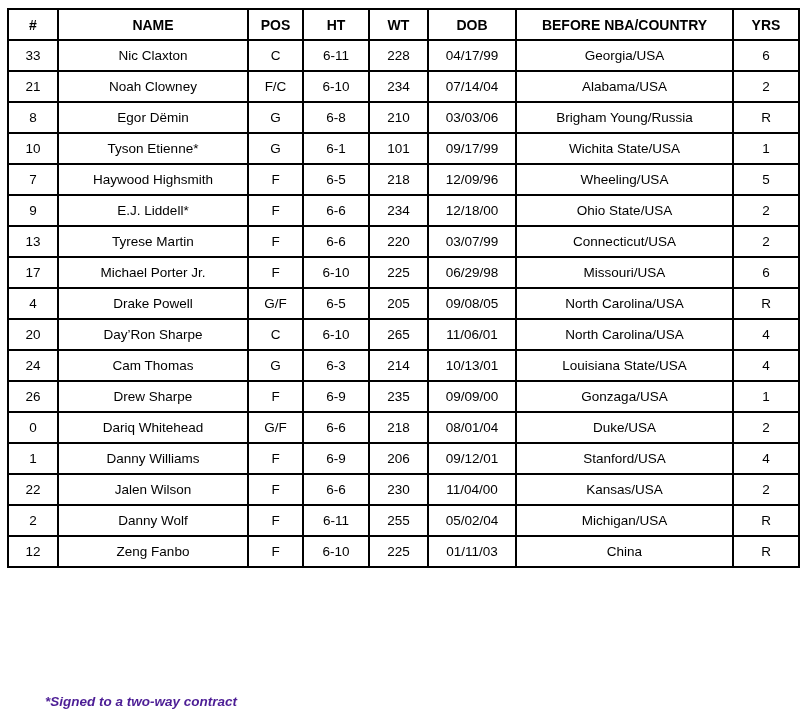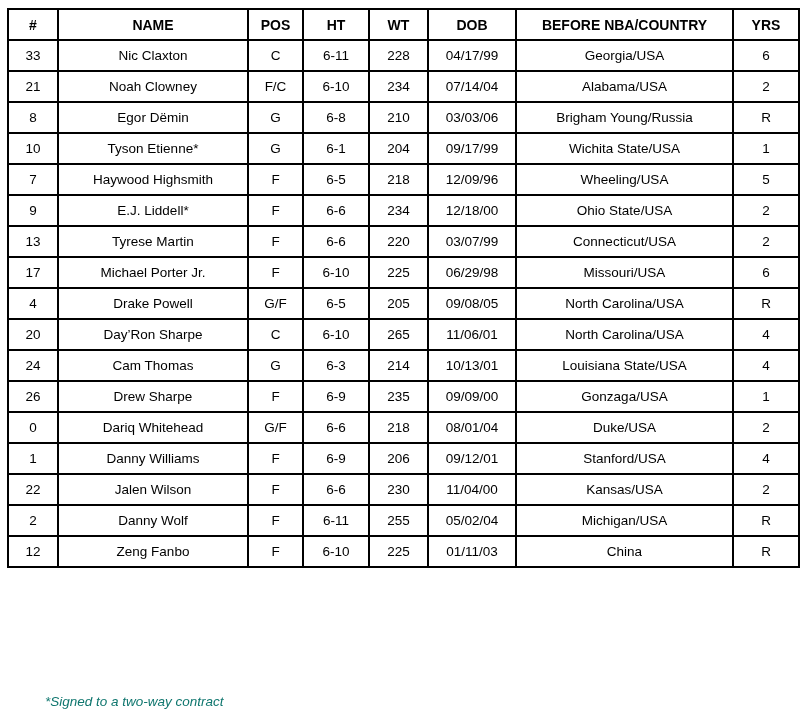--- a/index.html
+++ b/index.html
@@ -45,23 +45,23 @@
   col.c-ht     { width: 66px; }
   col.c-wt     { width: 59px; }
   col.c-dob    { width: 88px; }
   col.c-before { width: 217px; }
   col.c-yrs    { width: 66px; }
   .footnote {
     position: absolute;
     left: 45px;
     top: 694px;
     font-size: 13.5px;
-    font-weight: 400;
+    font-weight: 700;
     font-style: italic;
-    color: #0f766e;
+    color: #4c1d95;
   }
 </style>
 </head>
 <body>
 
 <table class="roster">
   <colgroup>
     <col class="c-number">
     <col class="c-name">
     <col class="c-pos">
@@ -112,21 +112,21 @@
         <td>210</td>
         <td>03/03/06</td>
         <td>Brigham Young/Russia</td>
         <td>R</td>
       </tr>
       <tr>
         <td>10</td>
         <td>Tyson Etienne*</td>
         <td>G</td>
         <td>6-1</td>
-        <td>204</td>
+        <td>101</td>
         <td>09/17/99</td>
         <td>Wichita State/USA</td>
         <td>1</td>
       </tr>
       <tr>
         <td>7</td>
         <td>Haywood Highsmith</td>
         <td>F</td>
         <td>6-5</td>
         <td>218</td>

